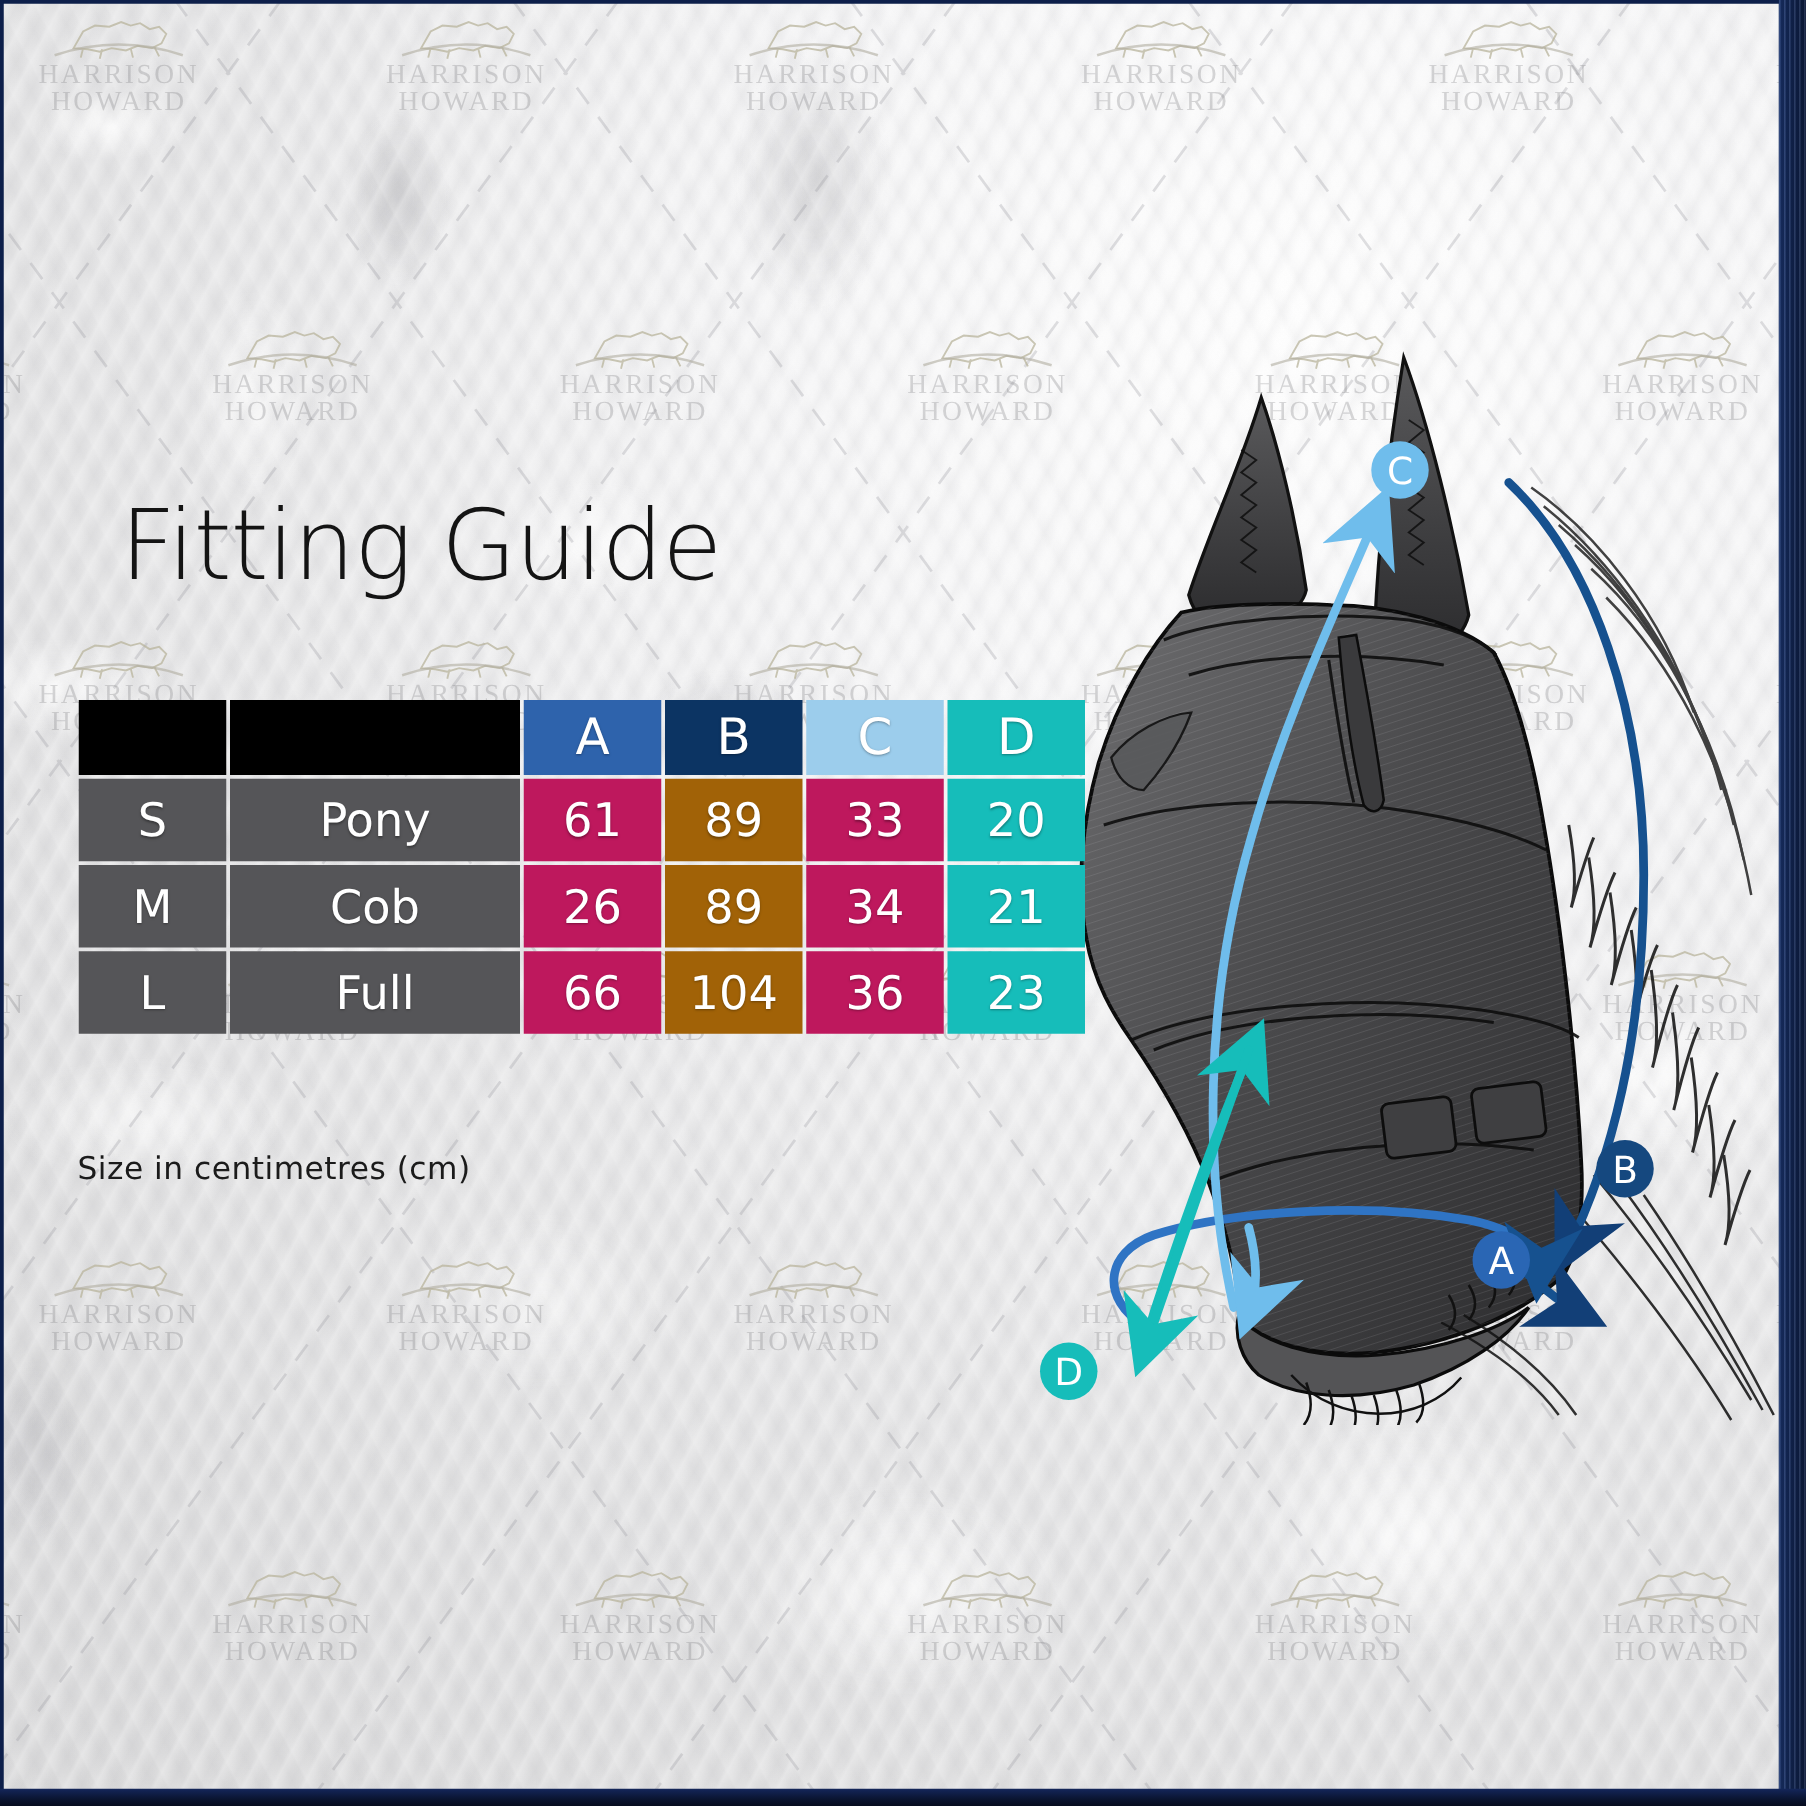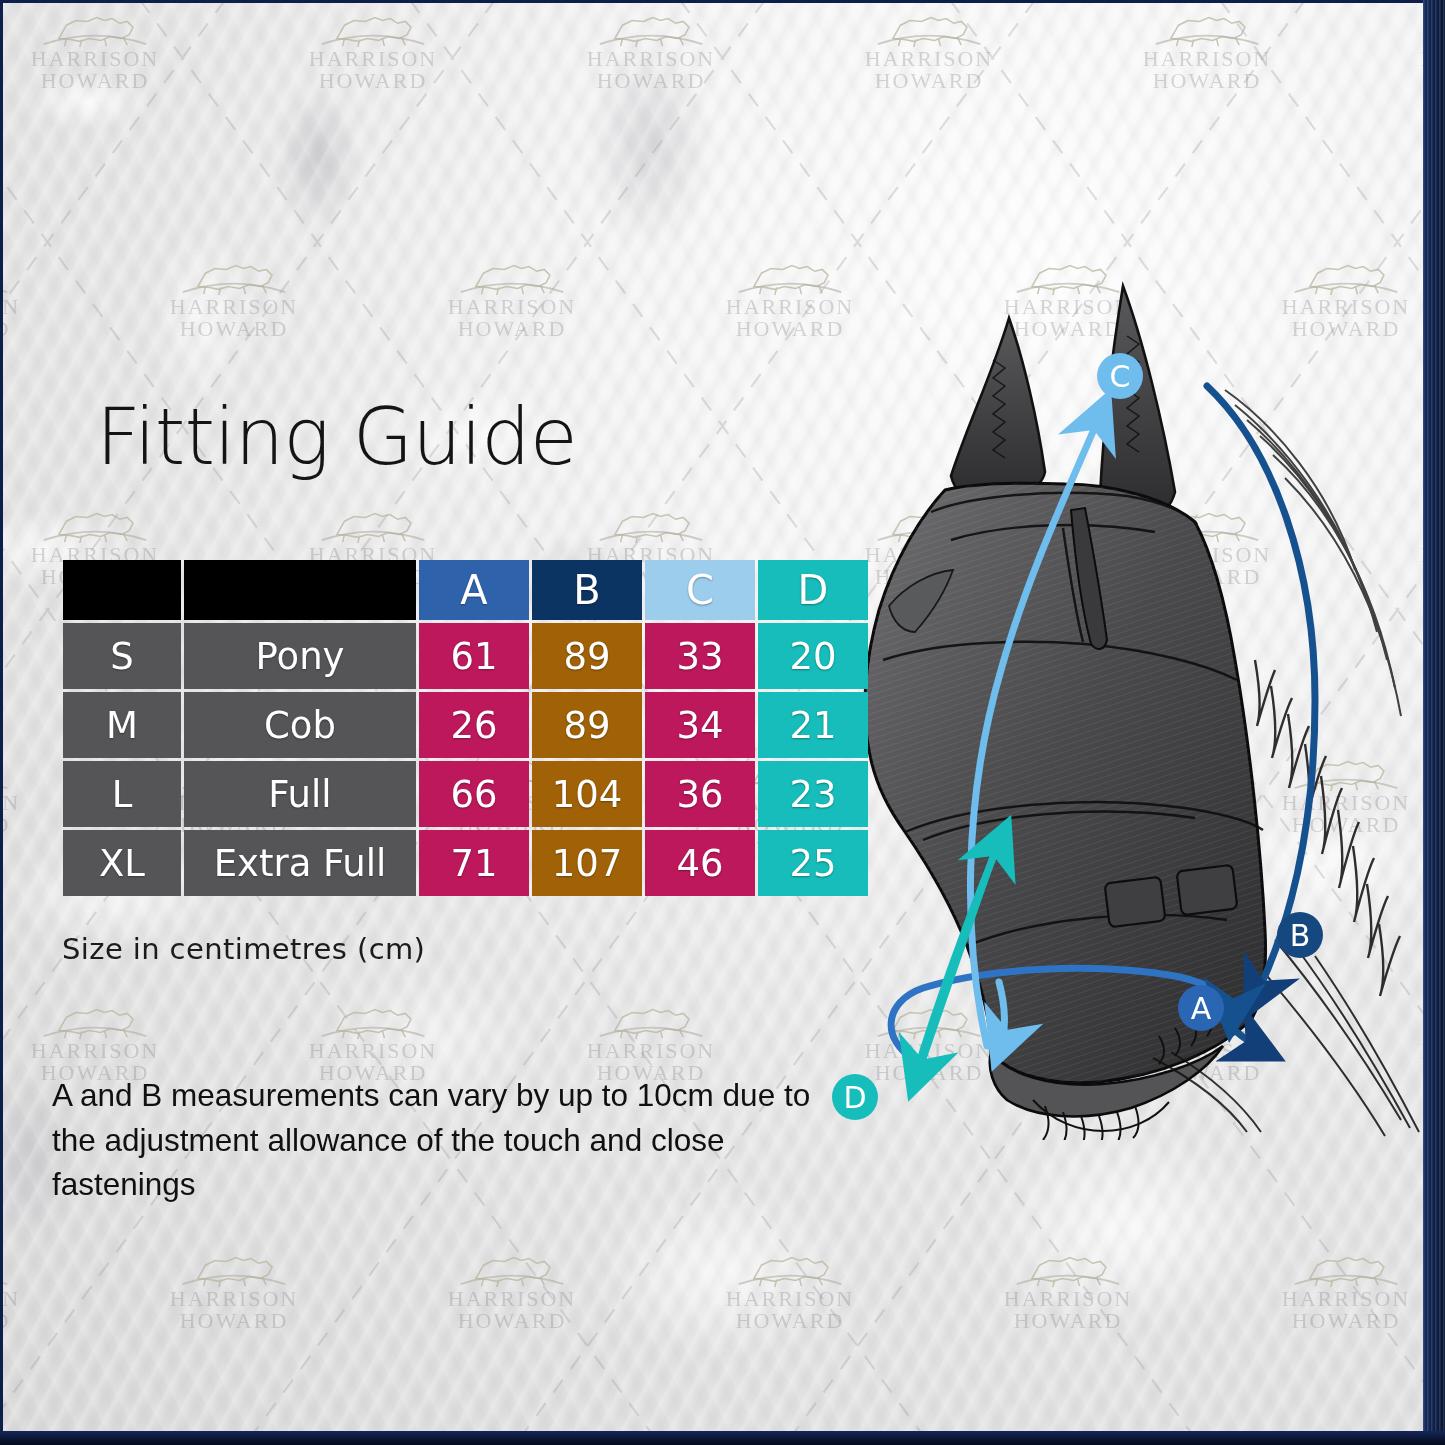--- a/index.html
+++ b/index.html
@@ -171,25 +171,24 @@
   .hd-c  { background: #9ccdec; }
   .hd-d  { background: #16bdba; }
   .size-table tr.head td { height: 60px; font-size: 40px; }
 
   
   .cap-units {
     position: absolute;
     left: 62px;
     top: 920px;
     font-family: "DejaVu Sans", sans-serif;
-    font-size: 29px;
+    font-size: 25px;
     color: #1b1b1b;
     letter-spacing: .4px;
     z-index: 20;
-    margin-top: 12px;
   }
   .note {
     position: absolute;
     left: 52px;
     top: 1073px;
     width: 790px;
     font-family: "Liberation Sans", sans-serif;
     font-size: 31.5px;
     line-height: 1.42;
     color: #101010;
@@ -743,33 +742,24 @@
         <td class="c-d col-d">21</td>
       </tr>
       <tr>
         <td class="c-code cell-grey">L</td>
         <td class="c-name cell-grey">Full</td>
         <td class="c-a col-a">66</td>
         <td class="c-b col-b">104</td>
         <td class="c-c col-c">36</td>
         <td class="c-d col-d">23</td>
       </tr>
-      <tr>
-        <td class="c-code cell-grey">XL</td>
-        <td class="c-name cell-grey">Extra Full</td>
-        <td class="c-a col-a">71</td>
-        <td class="c-b col-b">107</td>
-        <td class="c-c col-c">46</td>
-        <td class="c-d col-d">25</td>
-      </tr>
     </tbody>
   </table>
 
   <div class="cap-units">Size in centimetres (cm)</div>
-  <div class="note">A and B measurements can vary by up to 10cm due to the adjustment allowance of the touch and close fastenings</div>
 
   <div class="illustration">
     <svg viewBox="0 0 690 900" preserveAspectRatio="xMidYMid meet">
       <defs>
         <linearGradient id="maskGrad" x1="0" y1="0" x2="1" y2="1">
           <stop offset="0%" stop-color="#6e6e70"></stop>
           <stop offset="45%" stop-color="#4a4a4c"></stop>
           <stop offset="100%" stop-color="#2c2c2e"></stop>
         </linearGradient>
         <linearGradient id="earGrad" x1="0" y1="0" x2="0" y2="1">

